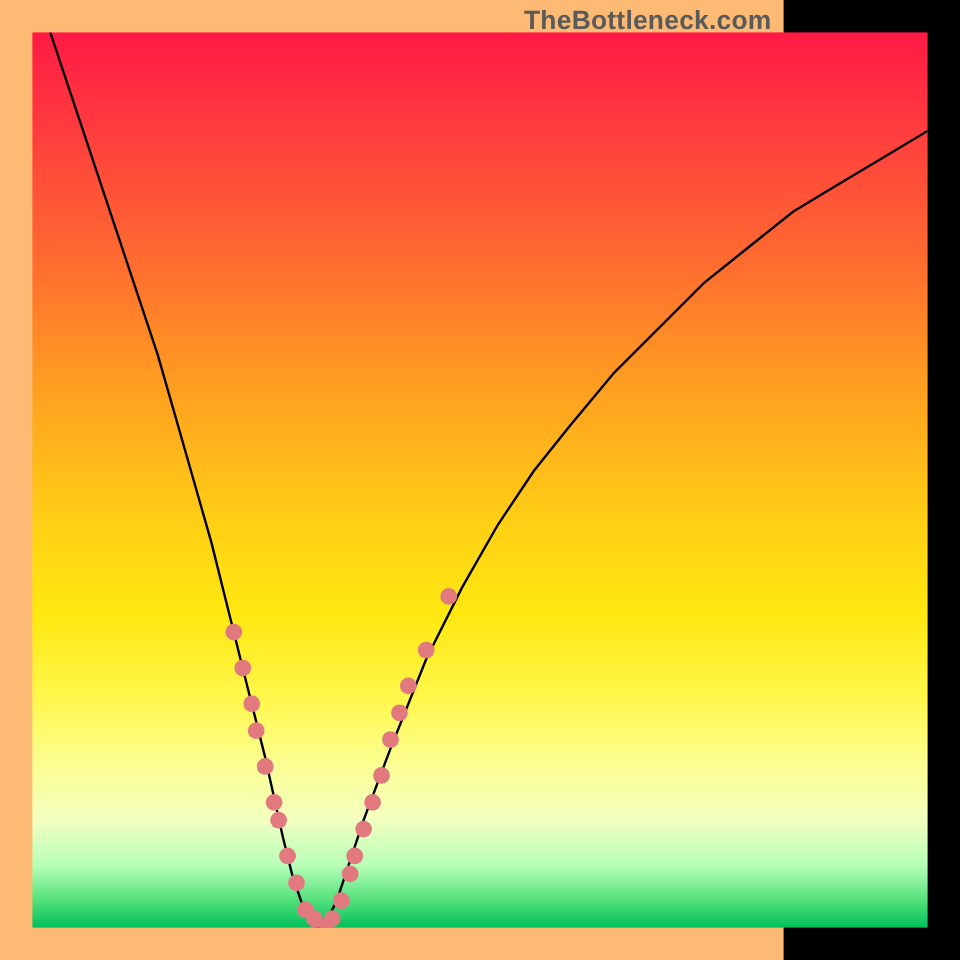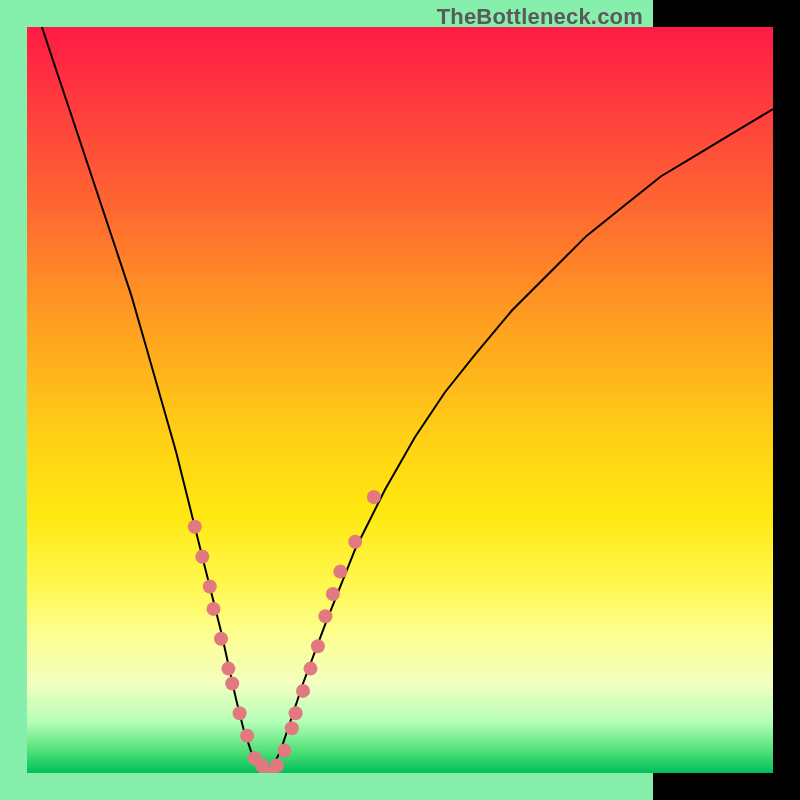--- a/index.html
+++ b/index.html
@@ -1,21 +1,21 @@
 <!DOCTYPE html>
 <html><head>
 <meta charset="utf-8">
 <style>
   * { margin: 0; padding: 0; box-sizing: border-box; }
   html, body { width: 800px; height: 800px; overflow: hidden; background: #000; }
   .frame {
     position: relative;
     width: 653px;
     height: 800px;
-    background: #86efac;
+    background: #fdba74;
   }
   .plot-area {
     position: absolute;
     left: 27px;
     top: 27px;
     width: 746px;
     height: 746px;
     background: linear-gradient(to bottom,
       #ff1a44 0%,
       #ff3a3f 10%,

